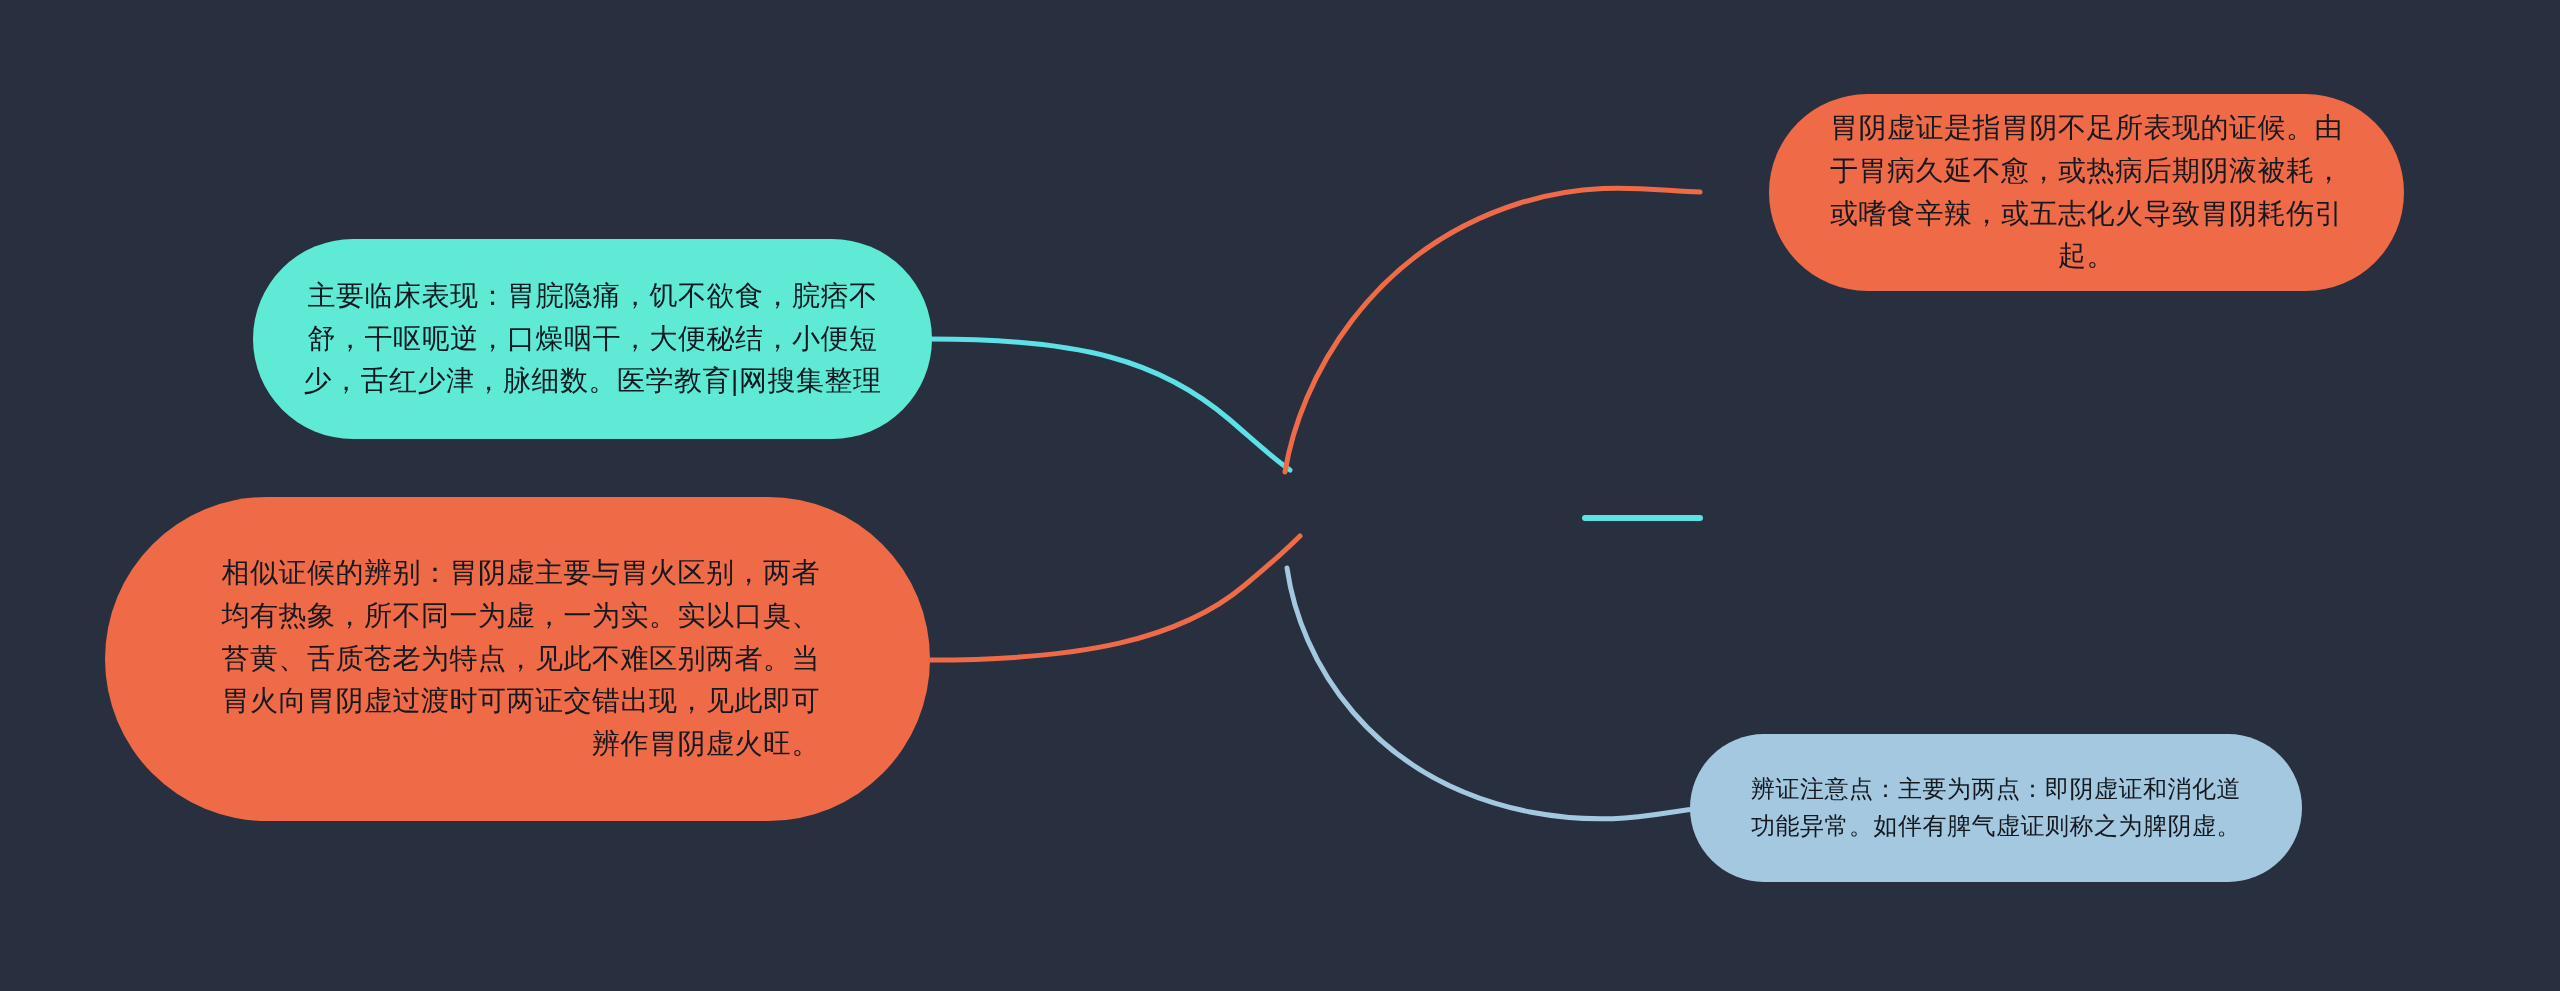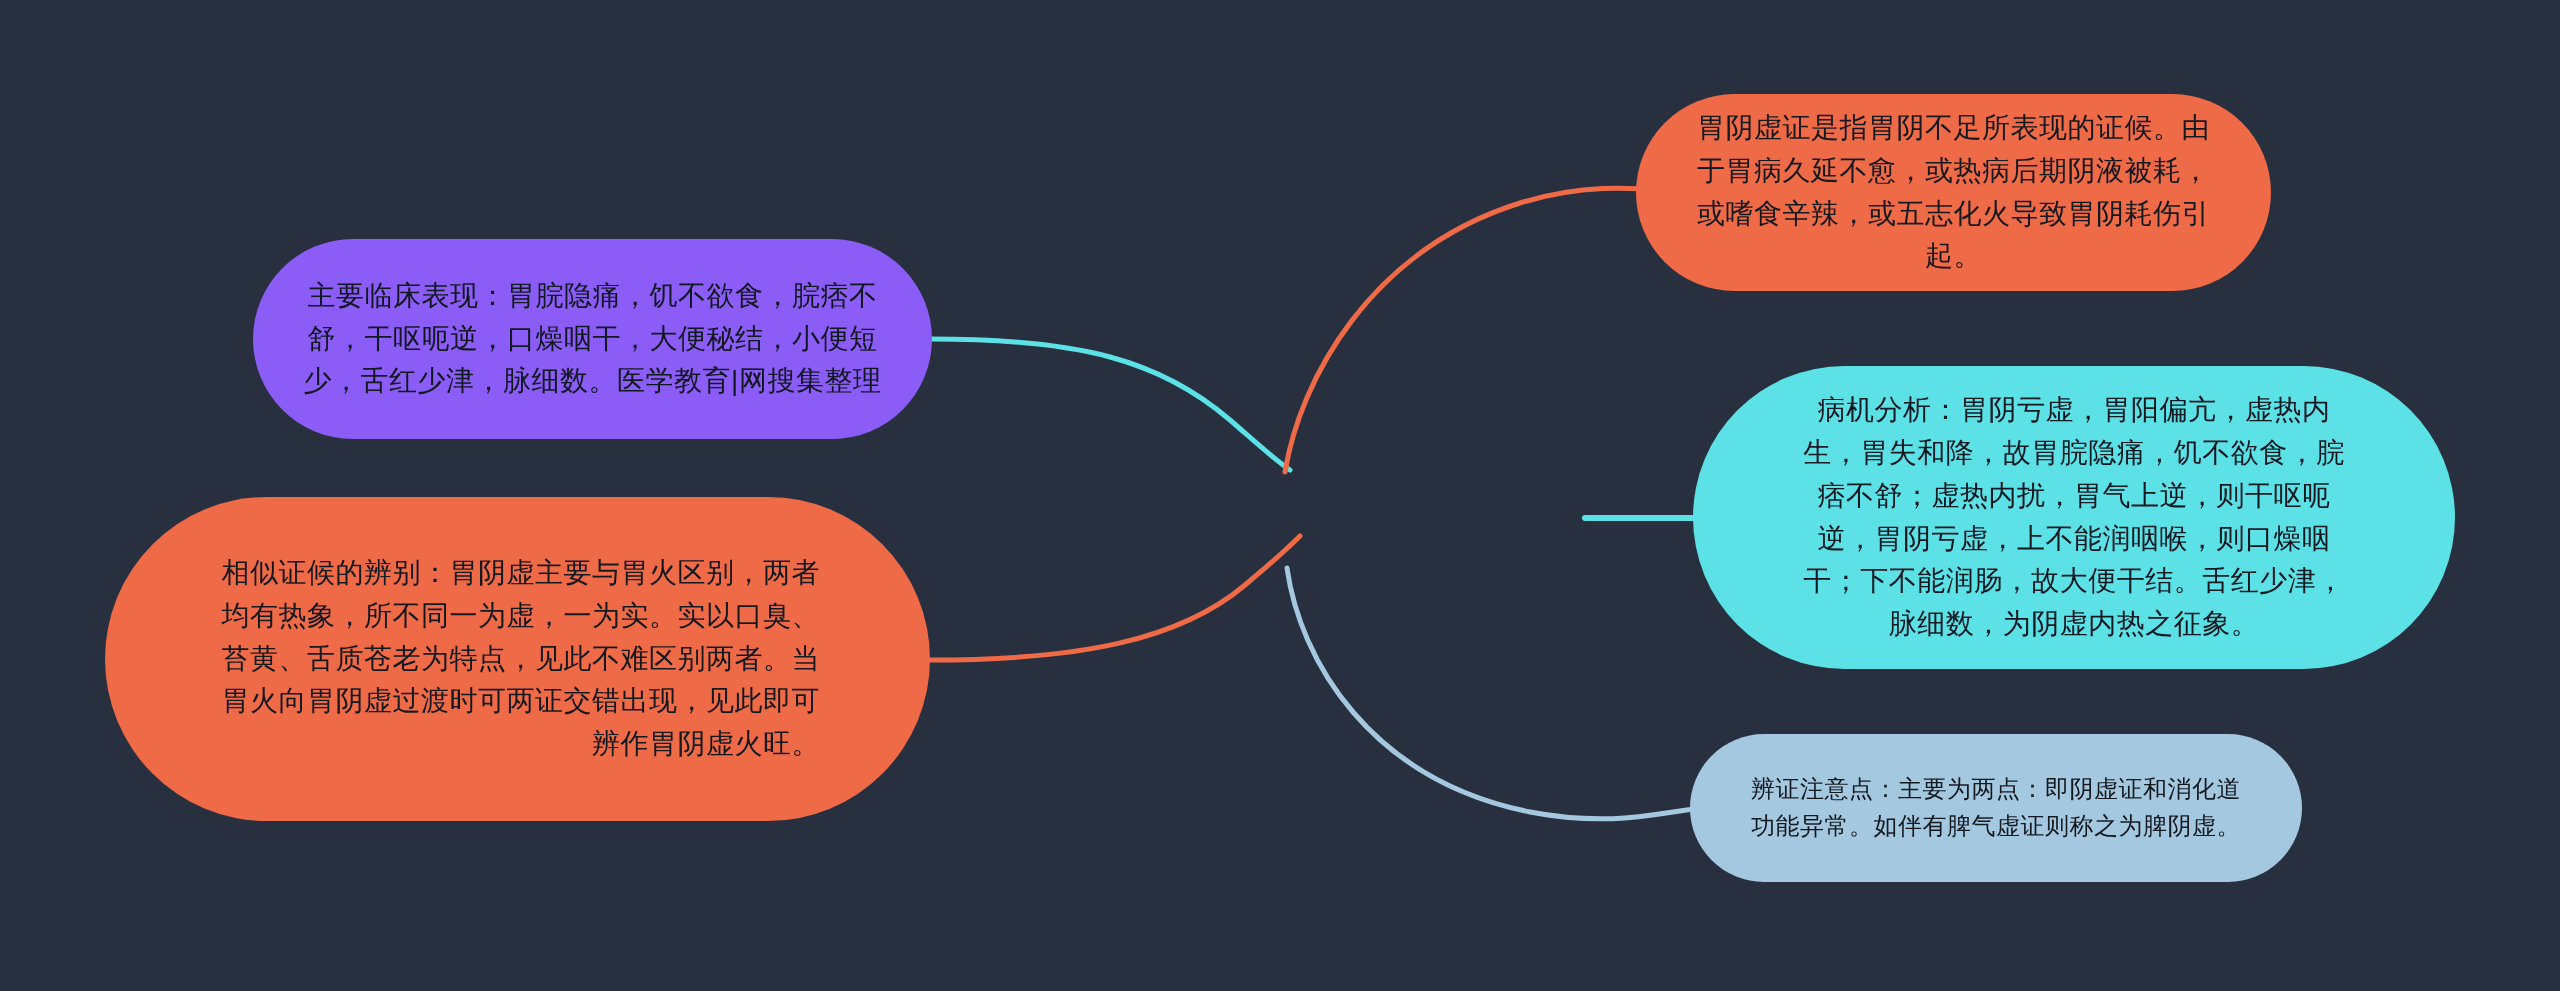--- a/index.html
+++ b/index.html
@@ -56,21 +56,21 @@
     padding: 0 46px;
   }
 
   
   #node-clinical {
     left: 253px;
     top: 239px;
     width: 679px;
     height: 200px;
     border-radius: 100px;
-    background: #8b5cf6;
+    background: #5eead4;
     color: #101820;
     font-size: 28px;
     padding: 0 48px;
     line-height: 1.52;
   }
 
   
   #node-differentiation {
     left: 105px;
     top: 497px;
@@ -80,21 +80,21 @@
     background: #ef6a47;
     color: #14181f;
     font-size: 28px;
     padding: 0 110px;
     line-height: 1.53;
     text-align: right;
   }
 
   
   #node-definition {
-    left: 1636px;
+    left: 1769px;
     top: 94px;
     width: 635px;
     height: 197px;
     border-radius: 99px;
     background: #ef6a47;
     color: #14181f;
     font-size: 28px;
     padding: 0 60px;
     line-height: 1.52;
   }
@@ -150,22 +150,19 @@
   </div>
 
   <div class="node" id="node-differentiation">
     <span class="node-text">相似证候的辨别：胃阴虚主要与胃火区别，两者均有热象，所不同一为虚，一为实。实以口臭、苔黄、舌质苍老为特点，见此不难区别两者。当胃火向胃阴虚过渡时可两证交错出现，见此即可辨作胃阴虚火旺。</span>
   </div>
 
   <div class="node" id="node-definition">
     <span class="node-text">胃阴虚证是指胃阴不足所表现的证候。由于胃病久延不愈，或热病后期阴液被耗，或嗜食辛辣，或五志化火导致胃阴耗伤引起。</span>
   </div>
 
-  <div class="node" id="node-pathogenesis">
-    <span class="node-text">病机分析：胃阴亏虚，胃阳偏亢，虚热内生，胃失和降，故胃脘隐痛，饥不欲食，脘痞不舒；虚热内扰，胃气上逆，则干呕呃逆，胃阴亏虚，上不能润咽喉，则口燥咽干；下不能润肠，故大便干结。舌红少津，脉细数，为阴虚内热之征象。</span>
-  </div>
 
   <div class="node" id="node-cautions">
     <span class="node-text">辨证注意点：主要为两点：即阴虚证和消化道功能异常。如伴有脾气虚证则称之为脾阴虚。</span>
   </div>
 
 
 </div>
 
 </body></html>

